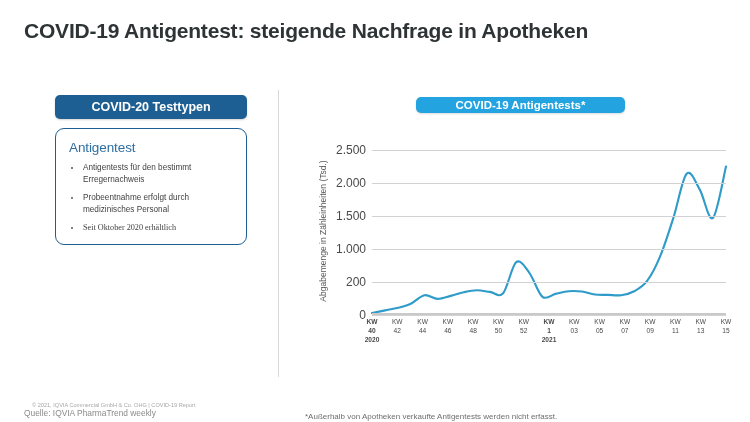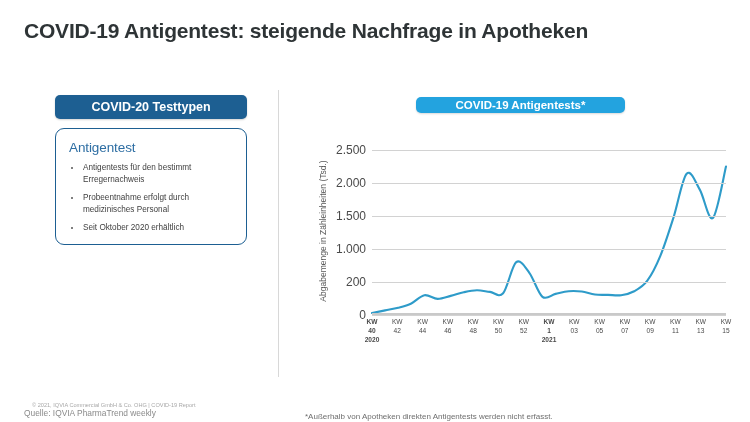--- a/index.html
+++ b/index.html
@@ -41,21 +41,21 @@
   }
   .card-title{
     font-size:13.5px;color:#2e6ea3;font-weight:normal;
     margin:2px 0 7px 2px;letter-spacing:-0.1px;
   }
   ul.bullets{list-style:none;margin:0;padding:0;}
   ul.bullets li{
     position:relative;padding-left:16px;margin-bottom:6px;
     font-size:8.2px;line-height:1.45;color:#3f3f3f;
   }
-  ul.bullets li:last-child{margin-bottom:0;}
+  ul.bullets li:last-child{margin-bottom:0;font-family:Liberation Serif, serif;}
   ul.bullets li:before{
     content:"";position:absolute;left:4px;top:5px;
     width:2px;height:2px;border-radius:50%;background:#555;
   }
 
   
   .right-col{position:absolute;left:300px;top:95px;width:440px;}
   .badge-light{
     position:absolute;left:116px;top:2px;
     width:209px;height:16px;border-radius:5px;background:#23a3df;
@@ -213,20 +213,20 @@
           </div>
           <div class="x-label dim" style="left: 328.714px;">
             <span class="kw">KW</span>
             <span class="num">13</span>
           </div>
           <div class="x-label dim" style="left: 354px;">
             <span class="kw">KW</span>
             <span class="num">15</span>
           </div>
         </div>
-      <div class="footnote">*Außerhalb von Apotheken direkten Antigentests werden nicht erfasst.</div>
+      <div class="footnote">*Außerhalb von Apotheken verkaufte Antigentests werden nicht erfasst.</div>
     </div>
   </div>
 
   <div class="source">Quelle: IQVIA PharmaTrend weekly</div>
   <div class="copyright">© 2021, IQVIA Commercial GmbH &amp; Co. OHG  |  COVID-19 Report</div>
 
 </div>
 
 </body></html>

